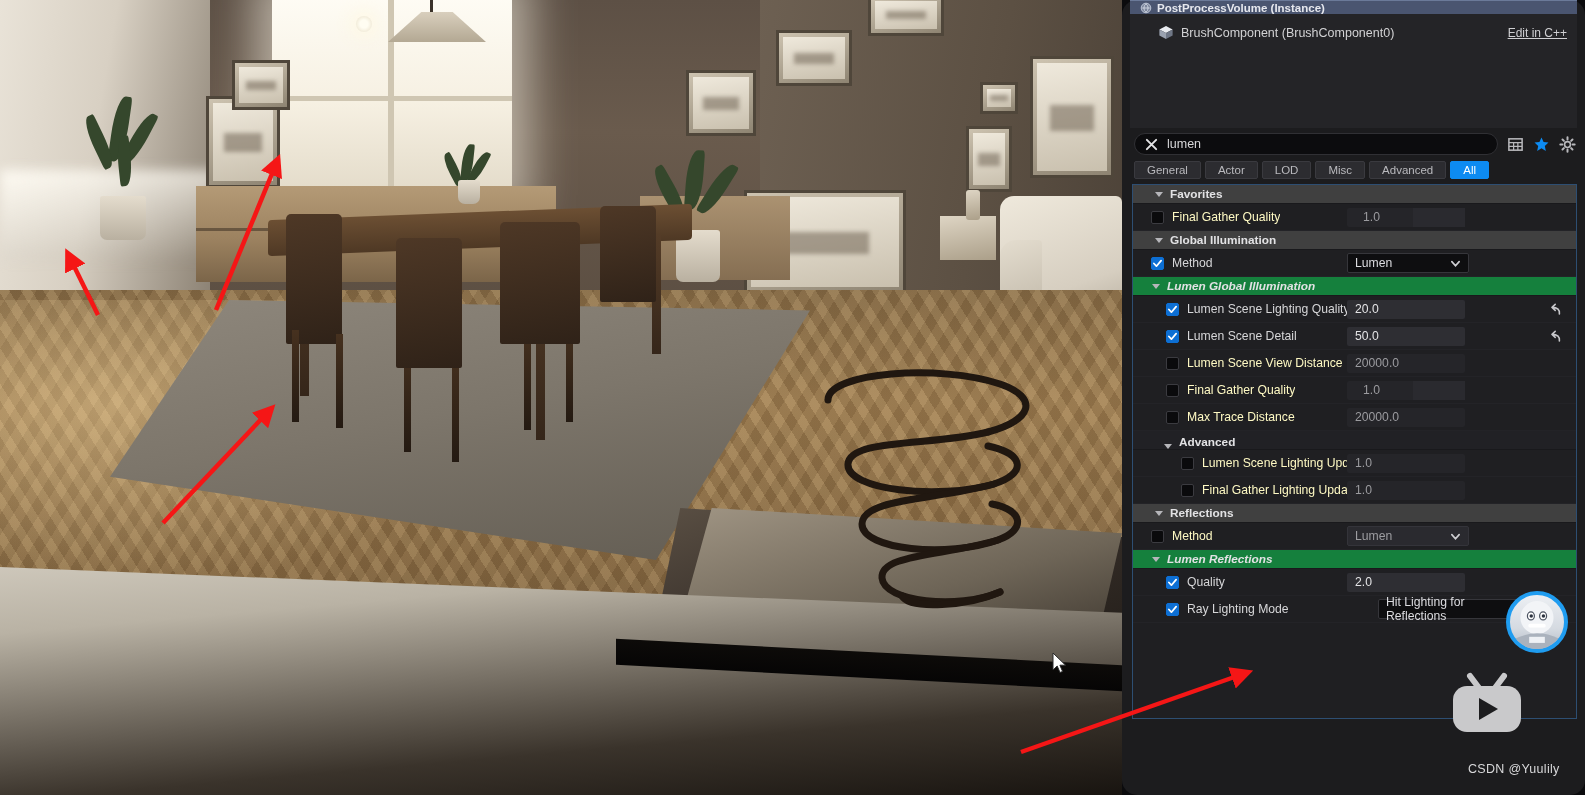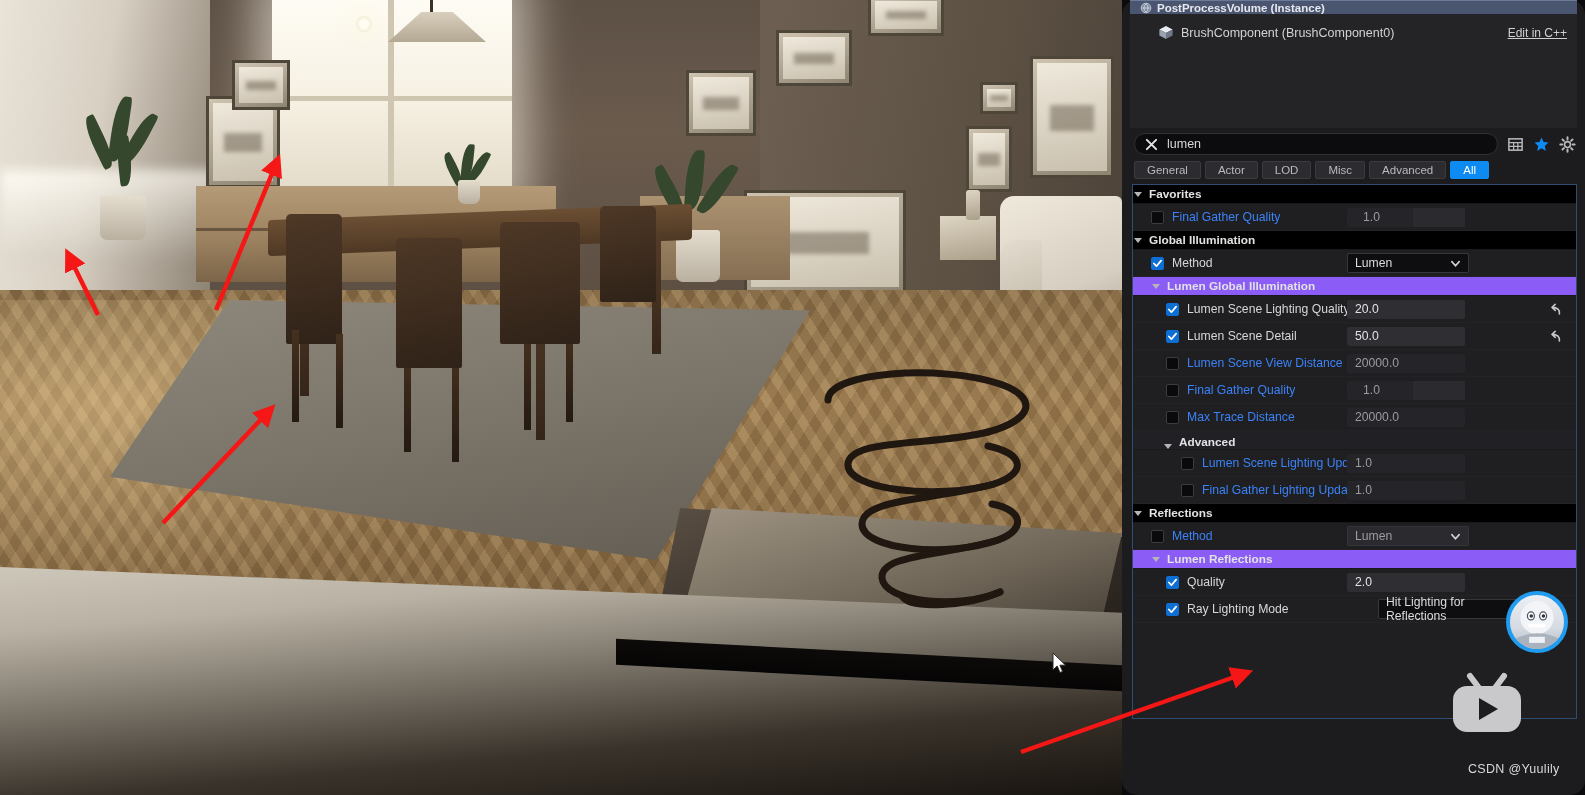--- a/index.html
+++ b/index.html
@@ -229,25 +229,25 @@
   .tab.active { background: #0d8bf2; border-color: #0d8bf2; color: #fff; }
 
   .props {
     margin: 0 8px 0 10px;
     border: 1px solid #2d4e72; border-top: 1px solid #2d4e72;
     background: #1f1f22;
     height: 535px; overflow: hidden;
   }
   .cat {
     height: 19px; display: flex; align-items: center; gap: 7px;
-    padding-left: 1px; background: #000000;
+    padding-left: 22px; background: #404040;
     border-bottom: 1px solid #19191c;
     font-weight: bold; font-size: 11.8px; color: #e2e2e4;
   }
-  .cat.sub { background: #8b5cf6; padding-left: 19px; font-weight: bold; }
+  .cat.sub { background: #15803d; padding-left: 19px; font-weight: bold; font-style: italic; }
   .cat.sub2 { background: #212125; padding-left: 31px; align-items: flex-end; }
   .tri {
     width: 0; height: 0; border-left: 4.5px solid transparent;
     border-right: 4.5px solid transparent; border-top: 5.5px solid #b6b6ba;
     flex: 0 0 auto;
   }
   .row {
     height: 27px; display: flex; align-items: center;
     border-bottom: 1px solid #232327;
   }
@@ -259,21 +259,21 @@
   .row.ind3 .lbl { padding-left: 48px; width: 214px; }
   .cb {
     width: 13px; height: 13px; border-radius: 2px; flex: 0 0 auto;
     background: #0a0a0c; border: 1px solid #3b3b40;
     display: flex; align-items: center; justify-content: center;
     cursor: pointer;
   }
   .cb.on { background: #0d6fd4; border-color: #0d6fd4; }
   .cb .ck { width: 9px; height: 9px; }
   .lbl-txt { font-size: 12.2px; color: #d6d6d8; white-space: nowrap; overflow: hidden; }
-  .row.dim .lbl-txt { color: #3b82f6; }
+  .row.dim .lbl-txt { color: #fef9c3; }
   .val { flex: 1; display: flex; align-items: center; padding-right: 6px; }
   .num {
     width: 118px; height: 19px; background: #2e2e33; border-radius: 2px;
     display: flex; align-items: center; padding-left: 8px;
     font-size: 12.2px; color: #e3e3e5; cursor: text; gap: 33px;
   }
   .num.dim { background: #252529; color: #9b9b9f; }
   .num.half-wrap { width: 118px; background: #252529; display:flex; align-items:center; }
   .num.half-wrap .seg { width: 57px; height: 19px; background:#2a2a2f; }
   .dd {

